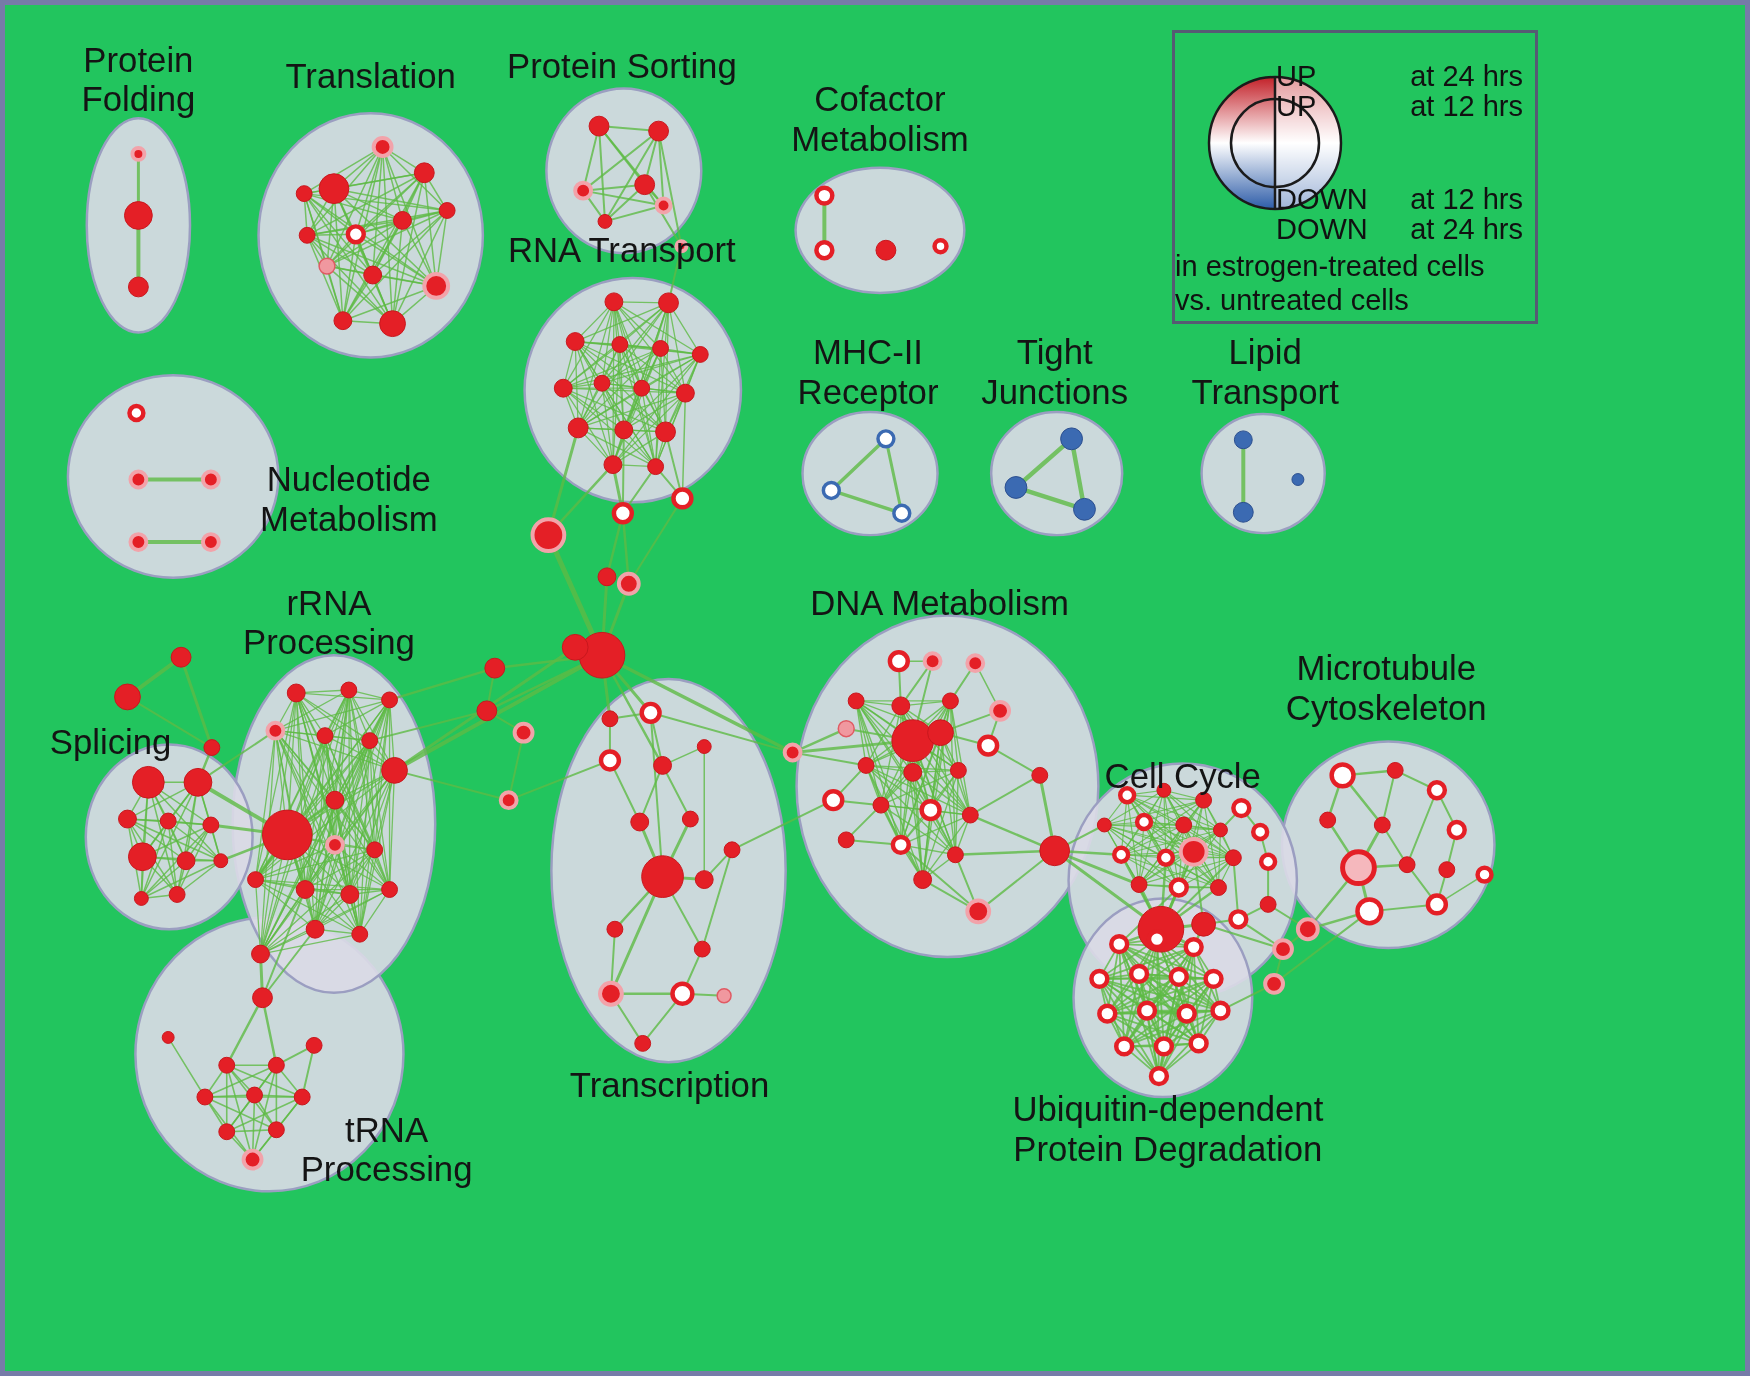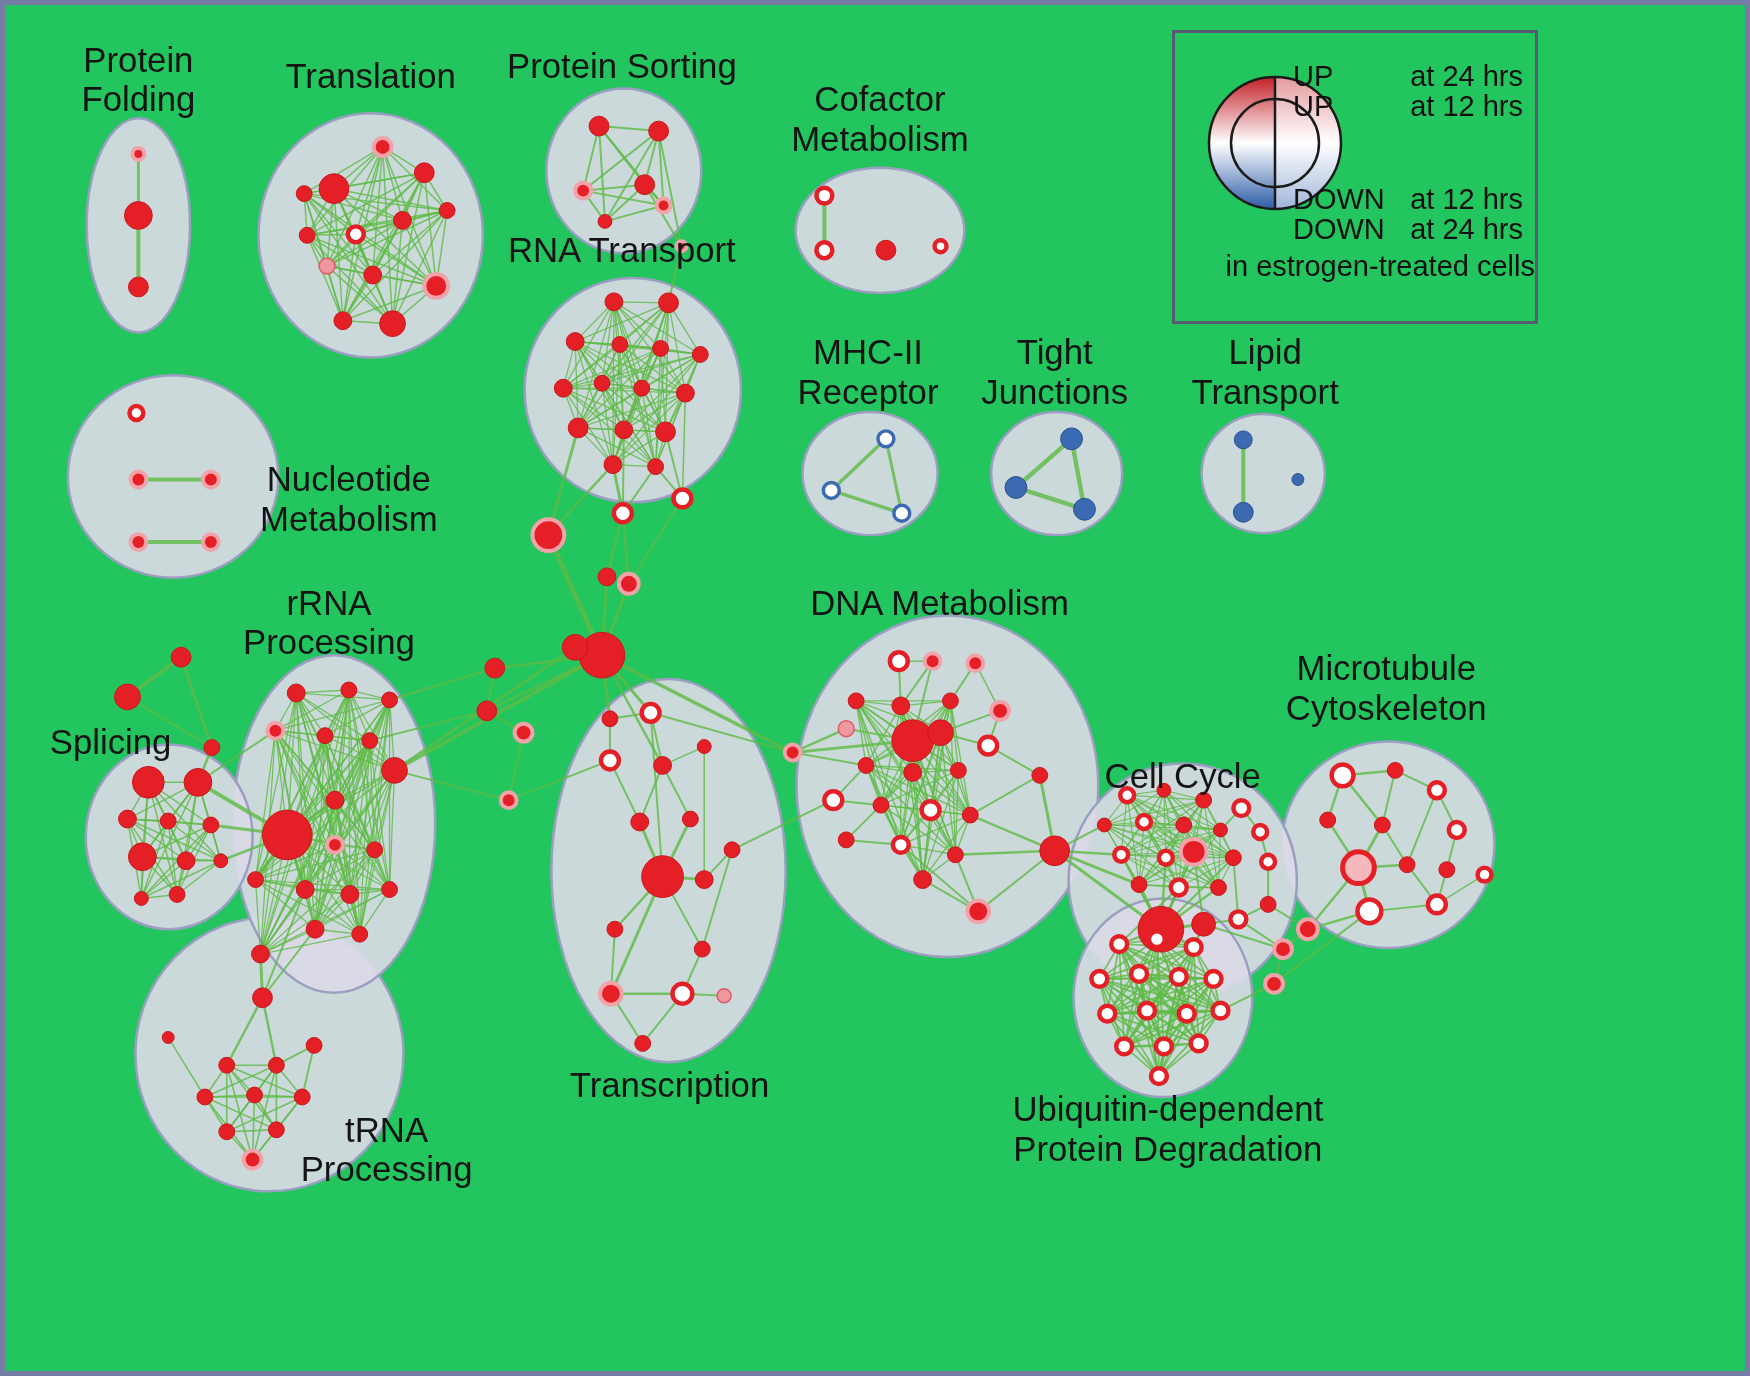--- a/index.html
+++ b/index.html
@@ -3,23 +3,23 @@
 <meta charset="utf-8">
 <style>
   html,body{margin:0;padding:0;background:#9fa3c6;font-family:"Liberation Sans",sans-serif;}
   .stage{position:relative;width:1750px;height:1376px;background:#22c55e;border:5px solid #767ba8;box-sizing:border-box;overflow:hidden;}
   #net{position:absolute;left:0;top:0;width:100%;height:100%;}
   .cluster{fill:#dadae6;fill-opacity:0.92;stroke:#9b9ec1;stroke-width:2.5;}
   .clabel{font-family:"Liberation Sans",sans-serif;font-size:35px;fill:#141414;text-anchor:middle;}
   .legend{position:absolute;left:1167px;top:25px;width:360px;height:288px;border:3px solid #565b73;box-sizing:content-box;color:#111;}
   .legend-gfx{position:absolute;left:0;top:0;}
   .lrow{position:absolute;left:0;width:100%;height:32px;font-size:29px;line-height:32px;}
-  .ldir{position:absolute;left:118px;}
+  .ldir{position:absolute;left:101px;}
   .ltime{position:absolute;right:12px;}
-  .lcap{position:absolute;top:216px;width:100%;text-align:right;font-size:29px;line-height:34px;}
+  .lcap{position:absolute;top:216px;width:100%;text-align:left;font-size:29px;line-height:34px;}
 </style>
 </head>
 <body>
 
 <div class="stage">
   <svg id="net" viewBox="0 0 1750 1376">
       <ellipse cx="133" cy="222" rx="52" ry="108" class="cluster"></ellipse>
       <ellipse cx="367" cy="232" rx="113" ry="123" class="cluster"></ellipse>
       <ellipse cx="622" cy="167" rx="78" ry="83" class="cluster"></ellipse>
       <ellipse cx="880" cy="227" rx="85" ry="63" class="cluster"></ellipse>
@@ -1163,15 +1163,16 @@
     <div class="lrow" style="top:150px">
       <span class="ldir">DOWN</span>
       <span class="ltime">at 12 hrs</span>
     </div>
     <div class="lrow" style="top:180px">
       <span class="ldir">DOWN</span>
       <span class="ltime">at 24 hrs</span>
     </div>
     <div class="lcap">
       <div>in estrogen-treated cells</div>
+      <div>vs. untreated cells</div>
     </div>
   </div>
 </div>
 
 </body></html>

